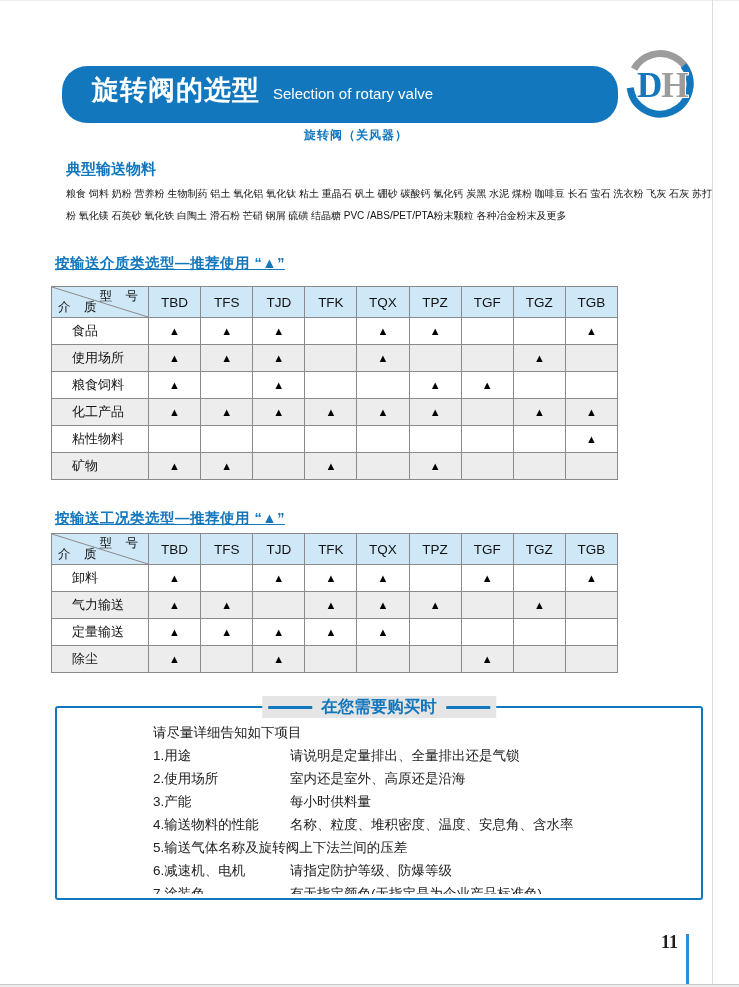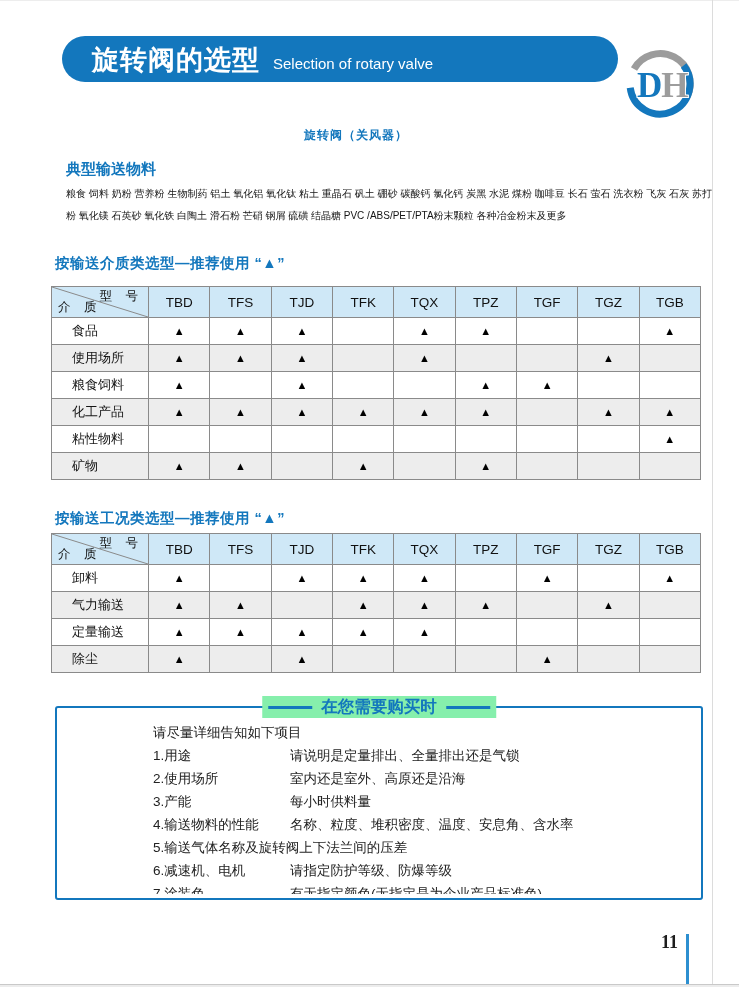--- a/index.html
+++ b/index.html
@@ -13,21 +13,21 @@
   .page{
     position:relative;width:739px;height:987px;background:#ffffff;
     font-family:"Liberation Sans","DejaVu Sans",sans-serif;overflow:hidden;
   }
   .edge-right{position:absolute;left:712px;top:0;width:1px;height:985px;background:#dcdcdc;}
   .edge-bottom{position:absolute;left:0;top:984px;width:739px;height:1px;background:#c9c9c9;}
   .edge-bottom-shadow{position:absolute;left:0;top:985px;width:739px;height:2px;background:#ececec;}
   .edge-top{position:absolute;left:0;top:0;width:739px;height:1px;background:#ededed;}
 
   .banner{
-    position:absolute;left:62px;top:36px;width:556px;height:46px;
+    position:absolute;left:62px;top:66px;width:556px;height:57px;
     background:var(--accent);border-radius:25px;
     display:flex;align-items:baseline;padding-left:30px;
   }
   .banner-zh{color:#fff;font-size:27px;font-weight:bold;line-height:49px;letter-spacing:1px;}
   .banner-en{color:#fff;font-size:15px;margin-left:13px;text-align:right;}
 
   .logo{position:absolute;left:616px;top:45px;}
 
   .page-title{
     position:absolute;left:0;right:27px;top:127px;text-align:center;
@@ -38,28 +38,28 @@
     position:absolute;left:66px;top:160px;
     color:var(--accent);font-size:15px;font-weight:bold;
   }
   .materials-body{
     position:absolute;left:66px;top:183px;width:646px;
     font-size:10px;line-height:22px;color:#141414;text-align:justify;
   }
 
   .sec-heading{
     position:absolute;left:55px;color:var(--accent);
-    font-size:14.5px;font-weight:bold;letter-spacing:.5px;
+    font-size:14.5px;font-weight:bold;letter-spacing:.5px;text-decoration:underline;
   }
   .sec-heading.h1{top:254px;}
   .sec-heading.h2{top:509px;}
 
   .sel-table{
     position:absolute;left:51px;border-collapse:collapse;table-layout:fixed;
-    width:650px;background:#fff;
+    width:567px;background:#fff;
   }
   .sel-table.t1{top:286px;}
   .sel-table.t2{top:533px;}
   .sel-table th,.sel-table td{border:1px solid var(--grid);padding:0;}
   .sel-table thead th{
     background:var(--header-bg);height:31px;font-weight:normal;
     font-size:13.5px;color:#111;text-align:center;
   }
   .sel-table th.corner{width:97px;position:relative;background:var(--header-bg);}
   .corner svg{position:absolute;left:0;top:0;width:100%;height:100%;display:block;}
@@ -70,21 +70,21 @@
     text-align:left;padding-left:20px;font-size:13px;color:#141414;
   }
   .sel-table tbody tr:nth-child(even){background:var(--row-alt);}
 
   .buy-box{
     position:absolute;left:55px;top:706px;width:648px;height:194px;
     border:2px solid var(--accent);border-radius:3px;
   }
   .buy-title{
     position:absolute;top:-12px;left:50%;transform:translateX(-50%);
-    background:#86efac;display:flex;align-items:center;gap:9px;padding:0 6px;
+    background:#e5e5e5;display:flex;align-items:center;gap:9px;padding:0 6px;
     color:var(--accent);font-size:16.5px;font-weight:bold;white-space:nowrap;
   }
   .buy-title .dash{width:44px;height:3px;background:var(--accent);}
   .buy-content{
     position:absolute;left:96px;top:13px;right:16px;bottom:4px;overflow:hidden;
     font-size:13.5px;color:#222;
   }
   .buy-row{display:flex;height:23px;align-items:center;}
   .buy-label{width:137px;flex-shrink:0;white-space:nowrap;}
   .buy-label.wide{width:auto;}

